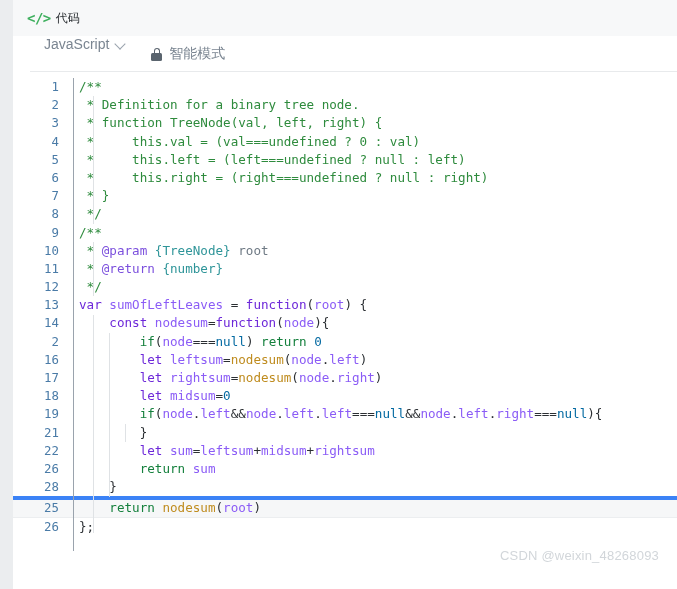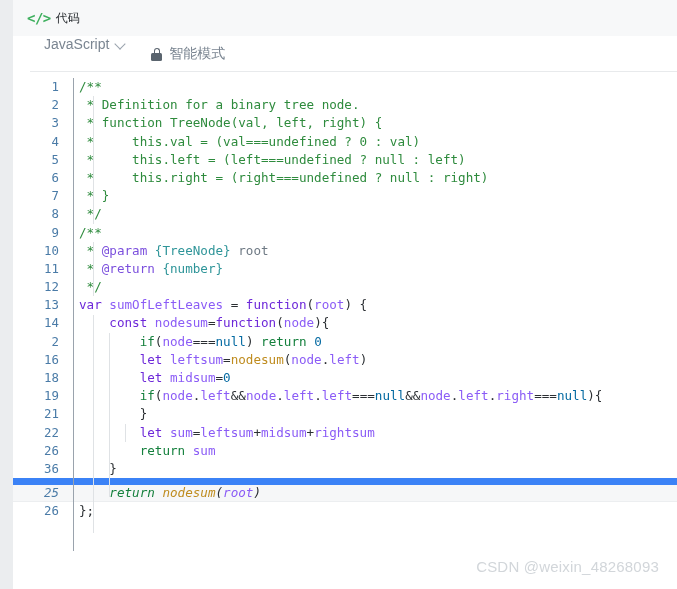--- a/index.html
+++ b/index.html
@@ -153,25 +153,24 @@
   .line {
     position: relative;
     height: 18.2px;
     line-height: 18.2px;
     white-space: pre;
     font-family: "DejaVu Sans Mono", monospace;
     font-size: 12.6px;
   }
   .line.active {
     background: #f6f7f8;
-    border-top: 7px solid #3b82f6;
+    border-top: 4px solid #3b82f6;
     border-bottom: 1px solid #eceef0;
     height: 16.2px;
     line-height: 16.2px;
-    font-style: italic;
   }
   .ln {
     position: absolute;
     left: 0;
     top: 0;
     width: 46px;
     text-align: right;
     color: #4a7ba7;
     font-family: "DejaVu Sans Mono", monospace;
     font-size: 12.4px;
@@ -200,23 +199,23 @@
   .kwb  { color: #6d28d9; margin-top: 16px; }
   .id   { color: #8b5cf6; }
   .fn   { color: #bf8c1f; }
   .lit  { color: #0369a1; }
   .pl   { color: #2b2f33; }
 
   
   .watermark {
     position: absolute;
     right: 18px;
-    bottom: 14px;
+    bottom: 26px;
     color: #d2d6da;
-    font-size: 15px;
+    font-size: 13px;
     font-family: "Liberation Sans", sans-serif;
     letter-spacing: 0.2px;
     white-space: nowrap;
   }
 </style>
 </head>
 <body>
 
 <div id="app">
 
@@ -251,26 +250,27 @@
           <div class="line"><span class="ln">7</span><span class="lc"><span class="cmt"> * }</span></span></div>
           <div class="line"><span class="ln">8</span><span class="lc"><span class="cmt"> */</span></span></div>
           <div class="line"><span class="ln">9</span><span class="lc"><span class="cmt">/**</span></span></div>
           <div class="line"><span class="ln">10</span><span class="lc"><span class="cmt"> * </span><span class="tag">@param</span><span class="cmt"> </span><span class="typ">{TreeNode}</span><span class="gry"> root</span></span></div>
           <div class="line"><span class="ln">11</span><span class="lc"><span class="cmt"> * </span><span class="tag">@return</span><span class="cmt"> </span><span class="typ">{number}</span></span></div>
           <div class="line"><span class="ln">12</span><span class="lc"><span class="cmt"> */</span></span></div>
           <div class="line"><span class="ln">13</span><span class="lc"><span class="kwb">var</span><span class="pl"> </span><span class="id">sumOfLeftLeaves</span><span class="pl"> = </span><span class="kwb">function</span><span class="pl">(</span><span class="id">root</span><span class="pl">) {</span></span></div>
           <div class="line"><span class="ln">14</span><span class="lc"><span class="pl">    </span><span class="kwb">const</span><span class="pl"> </span><span class="id">nodesum</span><span class="pl">=</span><span class="kwb">function</span><span class="pl">(</span><span class="id">node</span><span class="pl">){</span></span></div>
           <div class="line"><span class="ln">2</span><span class="lc"><span class="pl">        </span><span class="kw">if</span><span class="pl">(</span><span class="id">node</span><span class="pl">===</span><span class="lit">null</span><span class="pl">) </span><span class="kw">return</span><span class="pl"> </span><span class="lit">0</span></span></div>
           <div class="line"><span class="ln">16</span><span class="lc"><span class="pl">        </span><span class="kwb">let</span><span class="pl"> </span><span class="id">leftsum</span><span class="pl">=</span><span class="fn">nodesum</span><span class="pl">(</span><span class="id">node</span><span class="pl">.</span><span class="id">left</span><span class="pl">)</span></span></div>
+          <div class="line"><span class="ln">17</span><span class="lc"><span class="pl">        </span><span class="kwb">let</span><span class="pl"> </span><span class="id">rightsum</span><span class="pl">=</span><span class="fn">nodesum</span><span class="pl">(</span><span class="id">node</span><span class="pl">.</span><span class="id">right</span><span class="pl">)</span></span></div>
           <div class="line"><span class="ln">18</span><span class="lc"><span class="pl">        </span><span class="kwb">let</span><span class="pl"> </span><span class="id">midsum</span><span class="pl">=</span><span class="lit">0</span></span></div>
           <div class="line"><span class="ln">19</span><span class="lc"><span class="pl">        </span><span class="kw">if</span><span class="pl">(</span><span class="id">node</span><span class="pl">.</span><span class="id">left</span><span class="pl">&amp;&amp;</span><span class="id">node</span><span class="pl">.</span><span class="id">left</span><span class="pl">.</span><span class="id">left</span><span class="pl">===</span><span class="lit">null</span><span class="pl">&amp;&amp;</span><span class="id">node</span><span class="pl">.</span><span class="id">left</span><span class="pl">.</span><span class="id">right</span><span class="pl">===</span><span class="lit">null</span><span class="pl">){</span></span></div>
           <div class="line"><span class="ln">21</span><span class="lc"><span class="pl">        }</span></span></div>
           <div class="line"><span class="ln">22</span><span class="lc"><span class="pl">        </span><span class="kwb">let</span><span class="pl"> </span><span class="id">sum</span><span class="pl">=</span><span class="id">leftsum</span><span class="pl">+</span><span class="id">midsum</span><span class="pl">+</span><span class="id">rightsum</span></span></div>
           <div class="line"><span class="ln">26</span><span class="lc"><span class="pl">        </span><span class="kw">return</span><span class="pl"> </span><span class="id">sum</span></span></div>
-          <div class="line"><span class="ln">36</span><span class="lc"><span class="pl">    }</span></span></div>
+          <div class="line"><span class="ln">28</span><span class="lc"><span class="pl">    }</span></span></div>
           <div class="line active"><span class="ln">25</span><span class="lc"><span class="pl">    </span><span class="kw">return</span><span class="pl"> </span><span class="fn">nodesum</span><span class="pl">(</span><span class="id">root</span><span class="pl">)</span></span></div>
           <div class="line"><span class="ln">26</span><span class="lc"><span class="pl">};</span></span></div>
           <div class="guide" style="left: 60px; top: 5px; height: 473.2px;"></div>
           <div class="guide soft" style="left: 80px; top: 23.2px; height: 127.4px;"></div>
           <div class="guide soft" style="left: 80px; top: 168.8px; height: 54.6px;"></div>
           <div class="guide soft" style="left: 80px; top: 241.6px; height: 218.4px;"></div>
           <div class="guide soft" style="left: 96px; top: 259.8px; height: 163.8px;"></div>
           <div class="guide soft" style="left: 112px; top: 350.8px; height: 18.2px;"></div>
         </div>
     </div>

